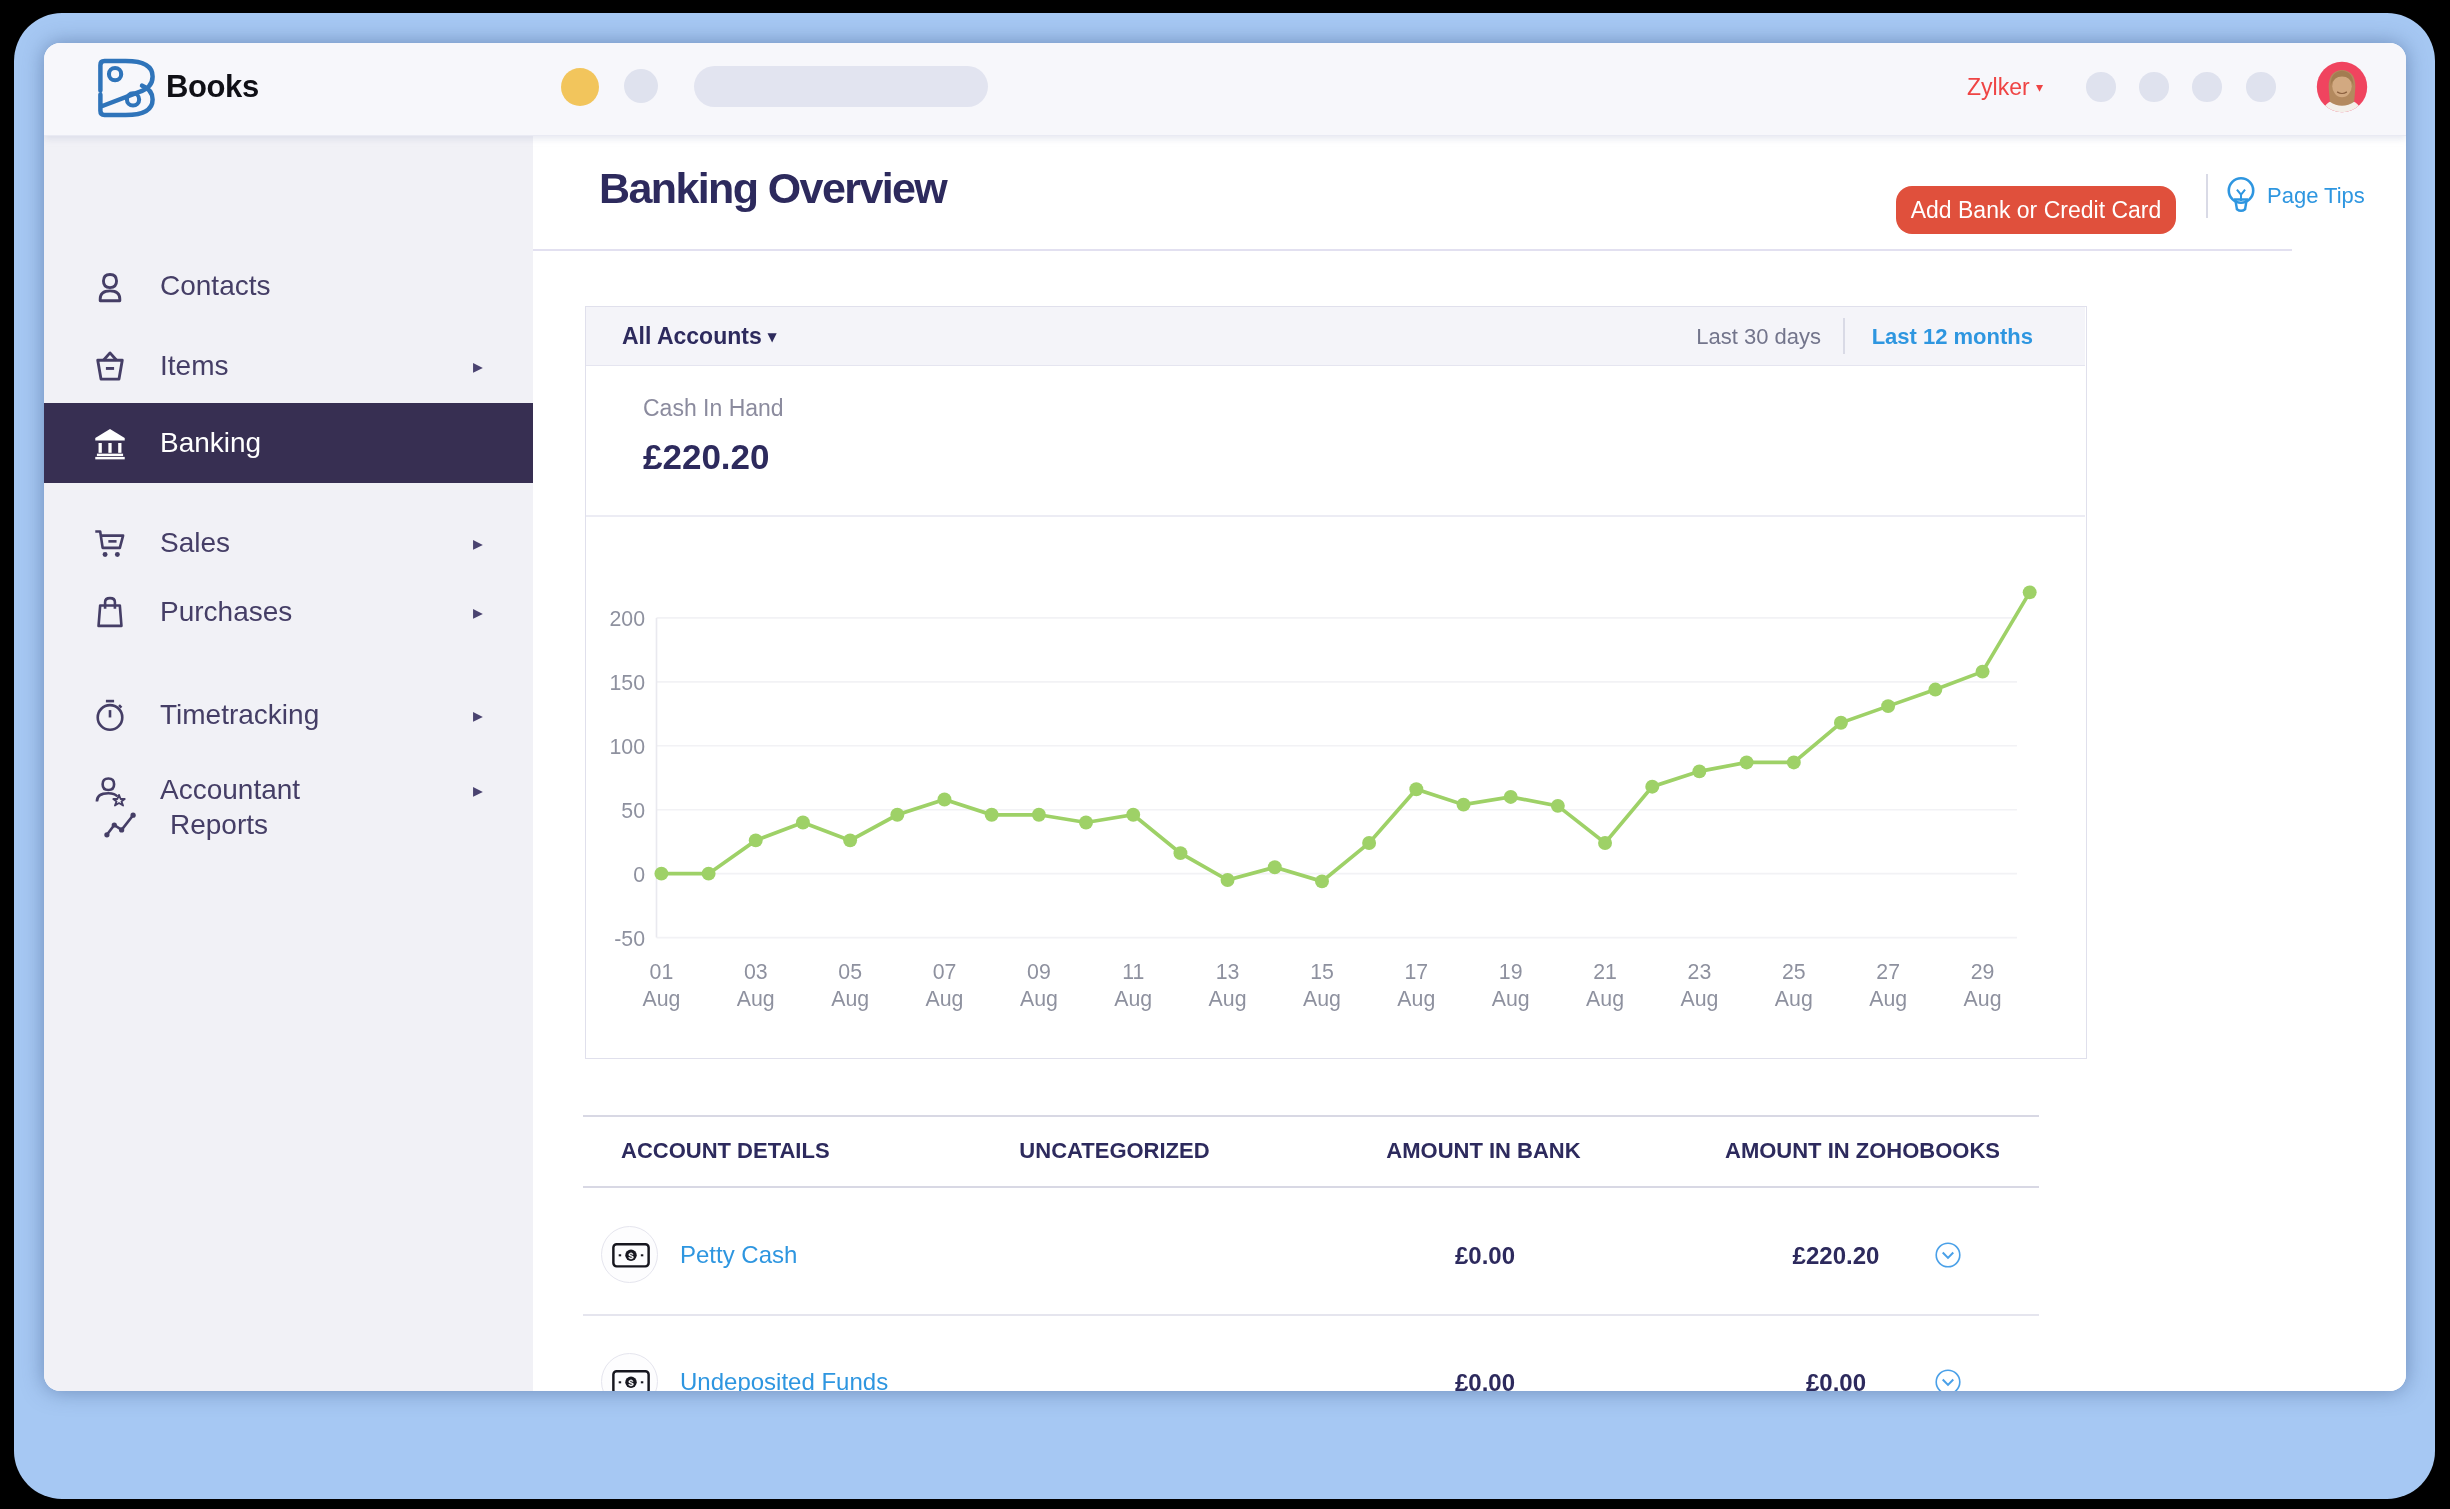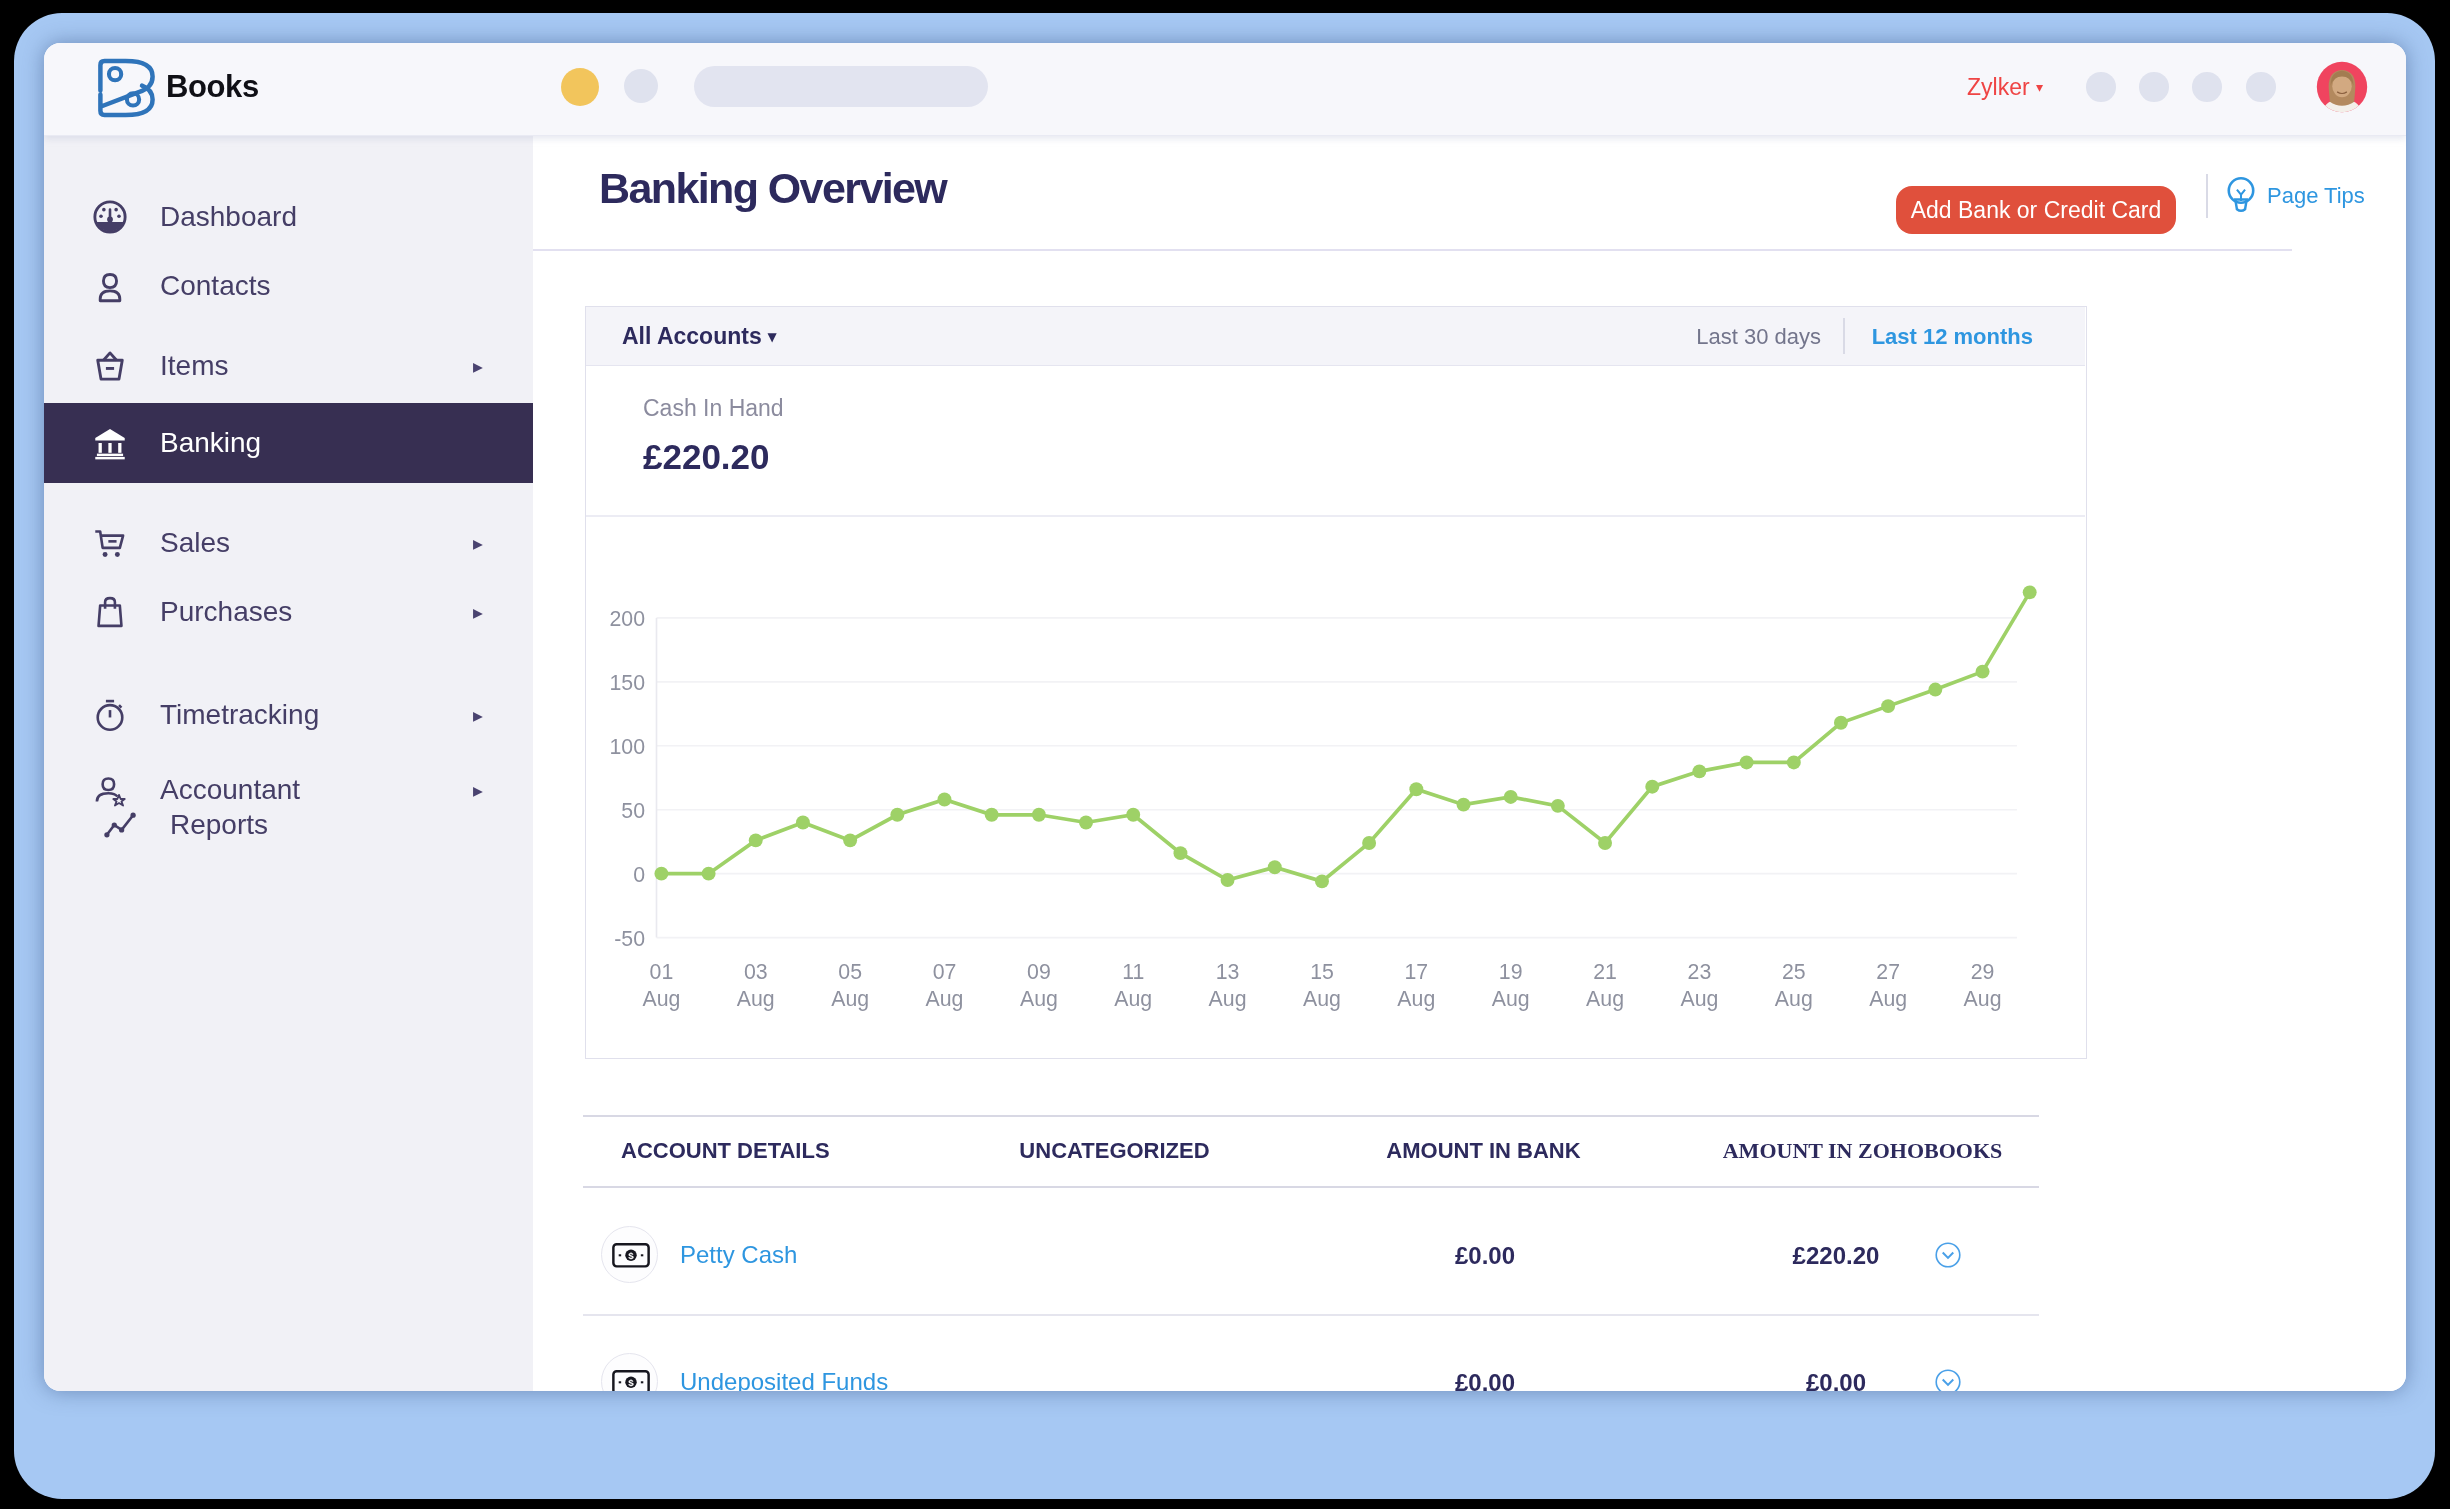--- a/index.html
+++ b/index.html
@@ -45,33 +45,20 @@
       <g clip-path="url(#avc)">
         <path d="M8 64 Q10 47 32 47 Q54 47 56 64 Z" fill="#f3efe9"></path>
         <path d="M16 38 Q13 12 32 11 Q51 12 48 38 L47 50 Q40 55 32 55 Q24 55 17 50 Z" fill="#b3895e"></path>
         <ellipse cx="32" cy="31" rx="12" ry="13.5" fill="#d2a981"></ellipse>
         <path d="M18 30 Q18 13 32 12 Q46 13 46 30 Q42 19 32 19 Q22 19 18 30 Z" fill="#a37c51"></path>
         <path d="M26 38 Q32 42 38 38" stroke="#8a5f3e" stroke-width="1.5" fill="none"></path>
       </g>
     </svg>
   </div>
   <div id="sidebar">
-    <div class="menu-item" style="top:46px;">
-      <svg class="ico" viewBox="0 0 44 44">
-            <circle cx="22" cy="22" r="18.5" fill="none" stroke="#453e66" stroke-width="3.5"></circle>
-            <path d="M5.5 28 A 17.5 17.5 0 0 0 38.5 28 Z" fill="#453e66"></path>
-            <circle cx="22" cy="25" r="3.5" fill="#453e66"></circle>
-            <line x1="22" y1="24" x2="22" y2="13" stroke="#453e66" stroke-width="3.2" stroke-linecap="round"></line>
-            <circle cx="11" cy="21" r="2.2" fill="#453e66"></circle>
-            <circle cx="14.5" cy="13" r="2.2" fill="#453e66"></circle>
-            <circle cx="29.5" cy="13" r="2.2" fill="#453e66"></circle>
-            <circle cx="33" cy="21" r="2.2" fill="#453e66"></circle>
-          </svg>
-      <div class="txt">Dashboard</div>
-    </div>
     <div class="menu-item" style="top:115px;">
       <svg class="ico" viewBox="0 0 44 44">
             <path d="M22 8 Q30 8 30 16 Q30 24 22 24 Q14 24 14 16 Q14 8 22 8 Z M10 38 Q10 28 22 28 Q34 28 34 38 L34 40 L10 40 Z" fill="none" stroke="#453e66" stroke-width="3.5" stroke-linejoin="round"></path>
           </svg>
       <div class="txt">Contacts</div>
     </div>
     <div class="menu-item" style="top:195px;">
       <svg class="ico" viewBox="0 0 44 44">
             <path d="M7 15 L37 15 L33 38 L11 38 Z" fill="none" stroke="#453e66" stroke-width="3.5" stroke-linejoin="round"></path>
             <path d="M14 15 L22 6 L30 15" fill="none" stroke="#453e66" stroke-width="3.5" stroke-linejoin="round"></path>
@@ -236,21 +223,21 @@
         <text x="1588.8" y="597" text-anchor="middle" font-size="26" fill="#8e919f">Aug</text>
         <text x="1704.0" y="563" text-anchor="middle" font-size="26" fill="#8e919f">29</text>
         <text x="1704.0" y="597" text-anchor="middle" font-size="26" fill="#8e919f">Aug</text>
       </svg>
     </div>
 
     <div class="abs" style="left:50px; top:979px; width:1456px; height:1.6px; background:#d8d8e4;"></div>
     <div class="abs navy" style="left:88px; top:1002px; font-size:22px; font-weight:700; letter-spacing:0px;">ACCOUNT DETAILS</div>
     <div class="abs navy" style="left:393px; top:1002px; width:377px; text-align:center; font-size:22px; font-weight:700; white-space:nowrap;">UNCATEGORIZED</div>
     <div class="abs navy" style="left:762px; top:1002px; width:377px; text-align:center; font-size:22px; font-weight:700; white-space:nowrap;">AMOUNT IN BANK</div>
-    <div class="abs navy" style="left:1141px; top:1002px; width:377px; text-align:center; font-size:22px; font-weight:700; white-space:nowrap;font-family:Liberation Serif, serif;">AMOUNT IN ZOHOBOOKS</div>
+    <div class="abs navy" style="left:1141px; top:1002px; width:377px; text-align:center; font-size:22px; font-weight:700; white-space:nowrap;">AMOUNT IN ZOHOBOOKS</div>
     <div class="abs" style="left:50px; top:1050px; width:1456px; height:1.6px; background:#d8d8e4;"></div>
 
     <div class="abs" style="left:68px; top:1090px; width:57px; height:57px; border-radius:50%; border:1.6px solid #e5e5ee; background:#fdfdfe;"></div>
     <svg class="abs" style="left:79px; top:1107px;" width="38" height="24.6" viewBox="0 0 46 30">
           <rect x="1.5" y="1.5" width="43" height="27" rx="4" fill="none" stroke="#17171f" stroke-width="3"></rect>
           <circle cx="23" cy="15" r="7" fill="#17171f"></circle>
           <text x="23" y="19.5" font-size="12" text-anchor="middle" fill="#ffffff" font-weight="bold">$</text>
           <line x1="8" y1="15" x2="11" y2="15" stroke="#17171f" stroke-width="2.5"></line>
           <line x1="35" y1="15" x2="38" y2="15" stroke="#17171f" stroke-width="2.5"></line>
         </svg>

